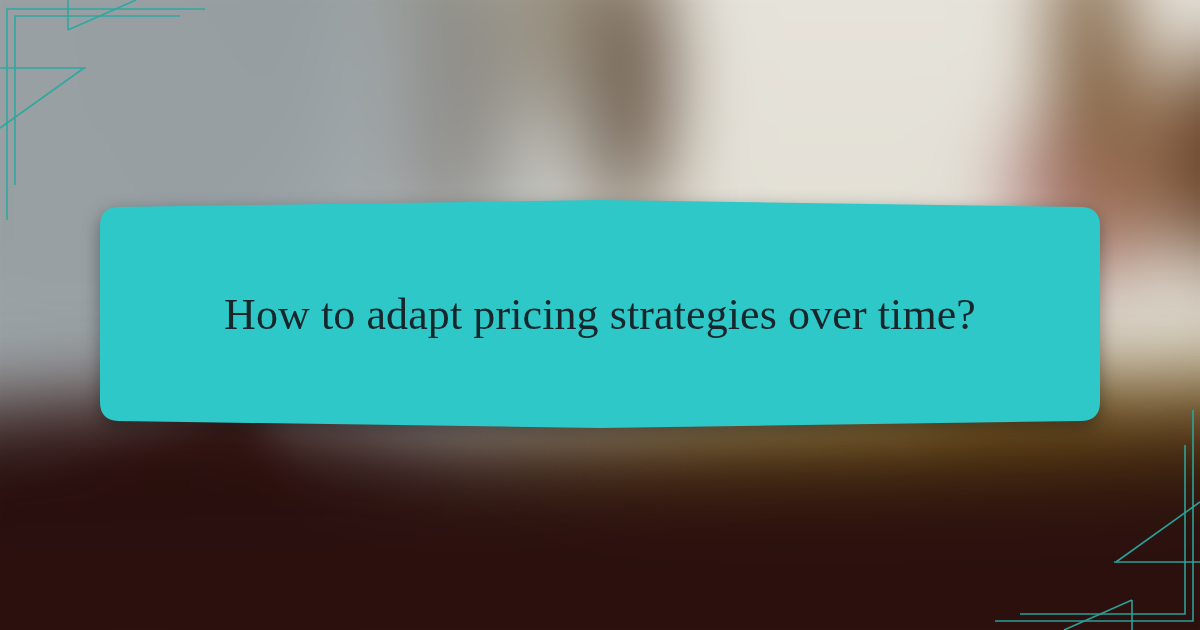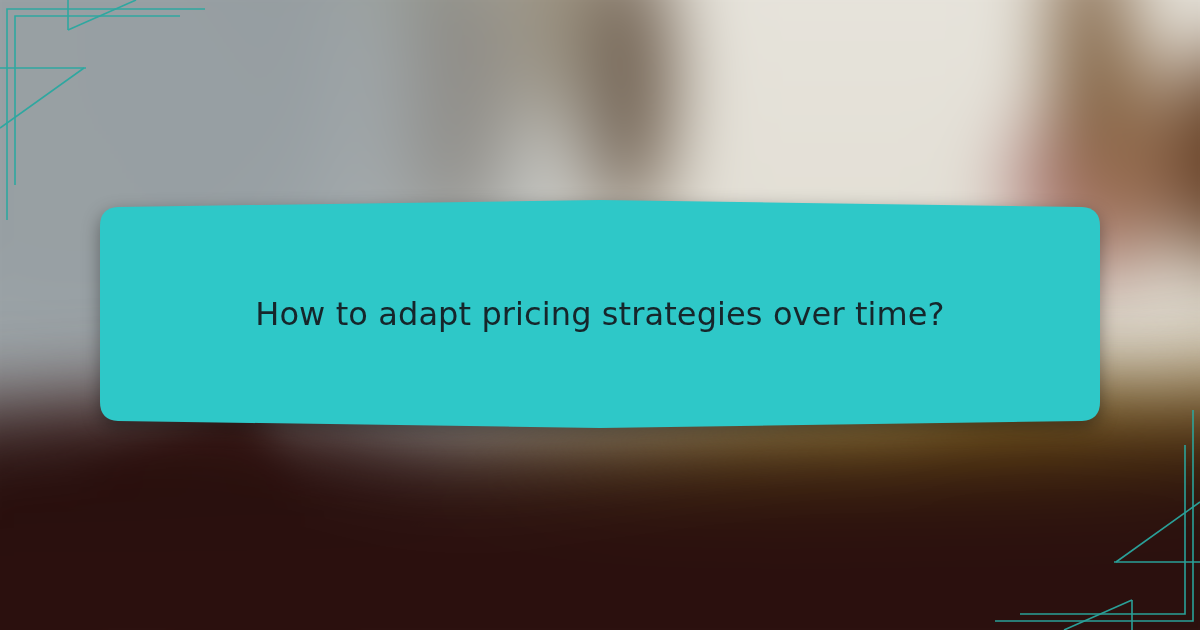--- a/index.html
+++ b/index.html
@@ -110,26 +110,27 @@
     position: absolute;
     left: 0;
     right: 0;
     top: 0;
     bottom: 0;
     display: flex;
     align-items: center;
     justify-content: center;
     padding: 0 70px;
     box-sizing: border-box;
-    font-size: 32px;
+    font-size: 44px;
     line-height: 1.25;
     font-weight: 400;
     color: #16262b;
     letter-spacing: 0.1px;
     text-align: center;
+    font-family: Liberation Serif, serif;
   }
 </style>
 </head>
 <body>
 
 <div class="stage">
 
   <div class="bg-wrap">
     <div class="bg-base"></div>
     <div class="bg-layer bg-top"></div>

